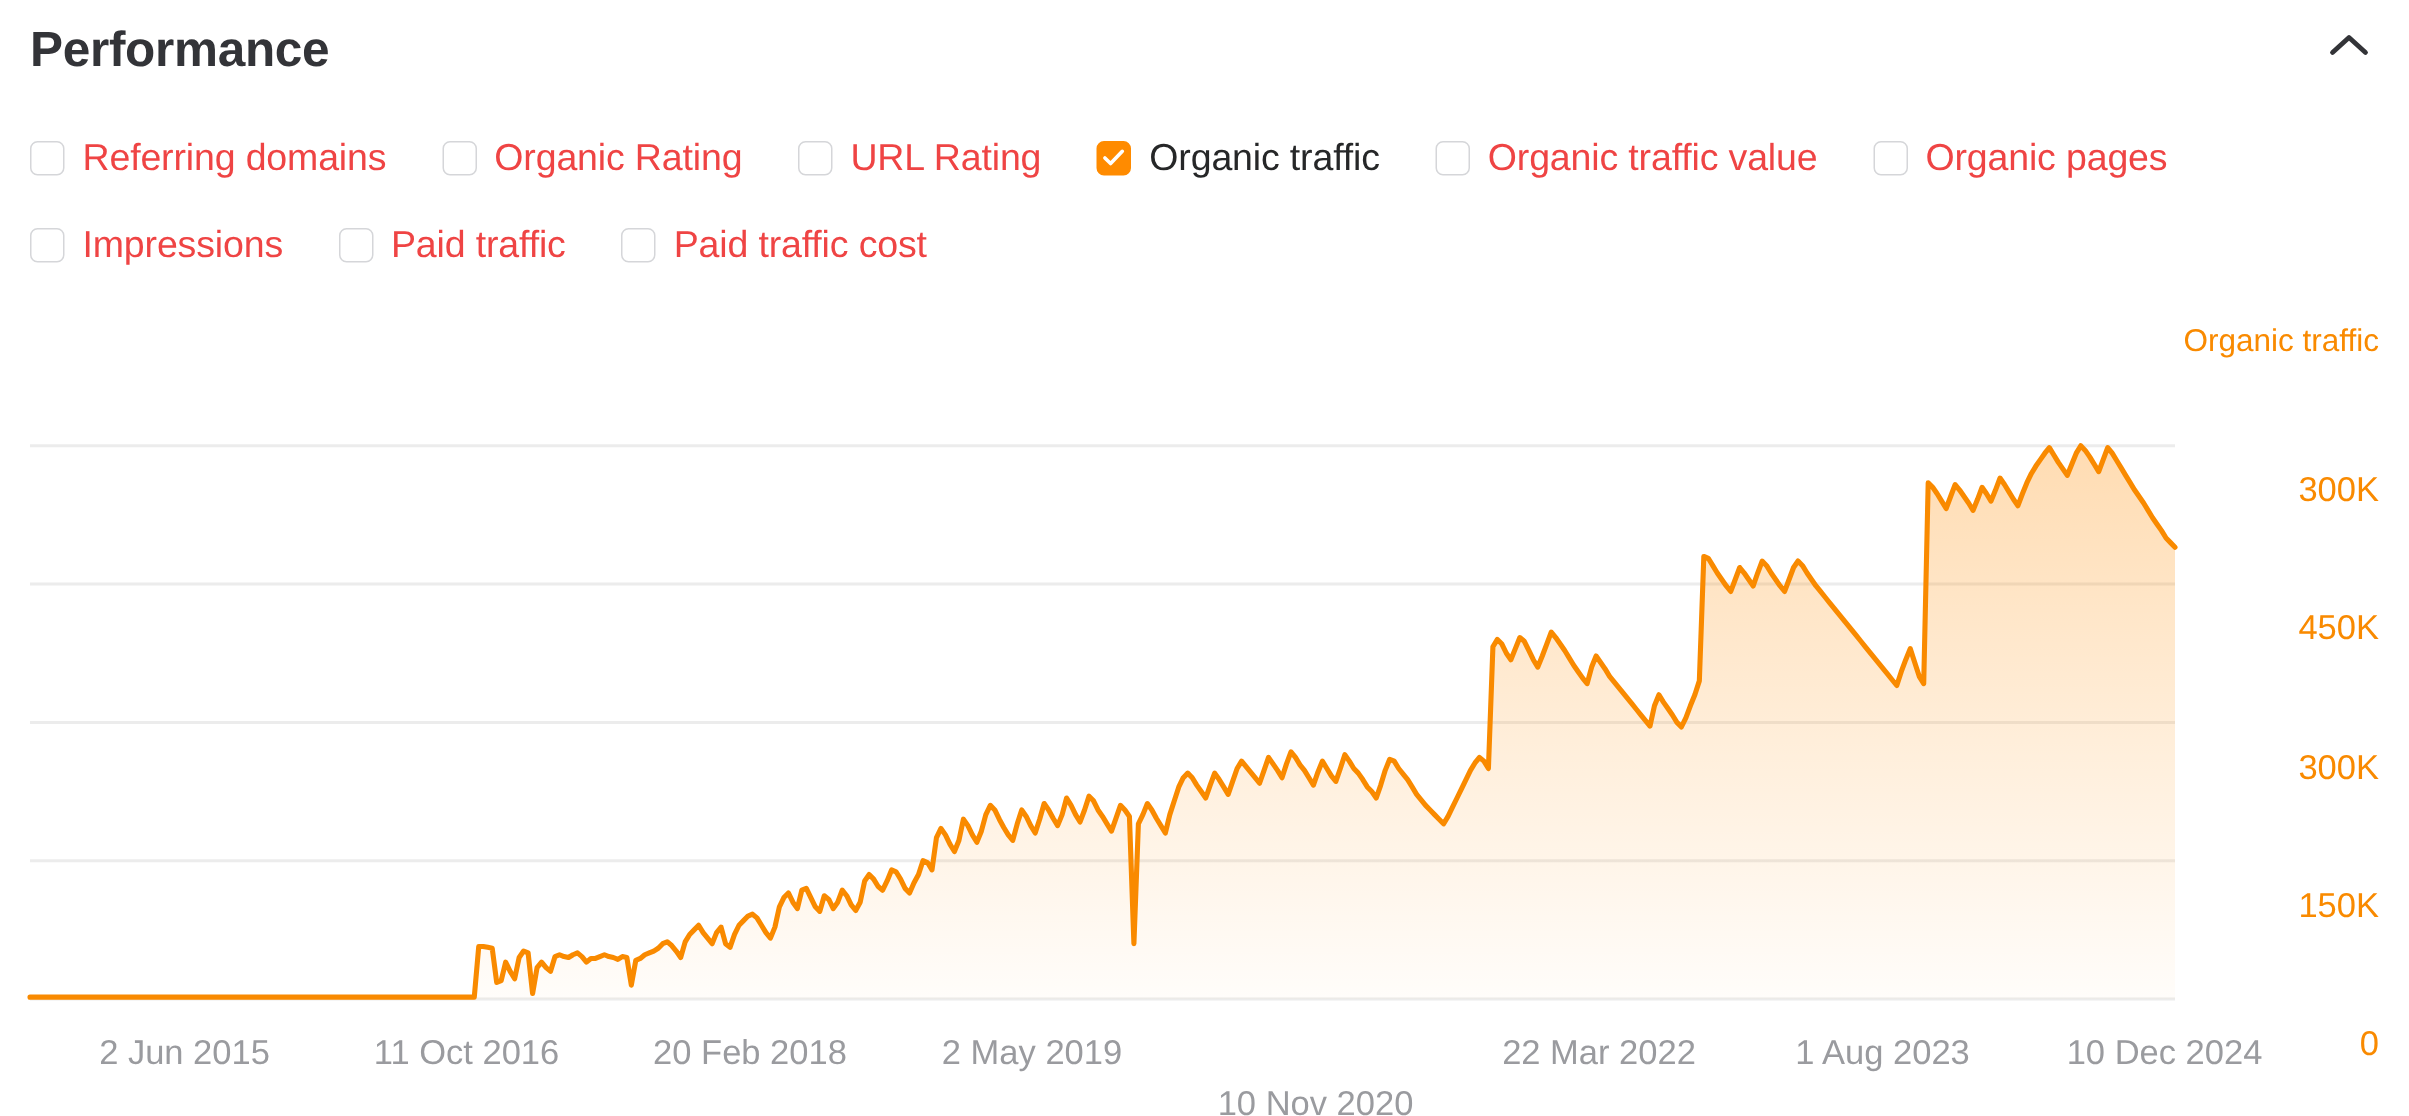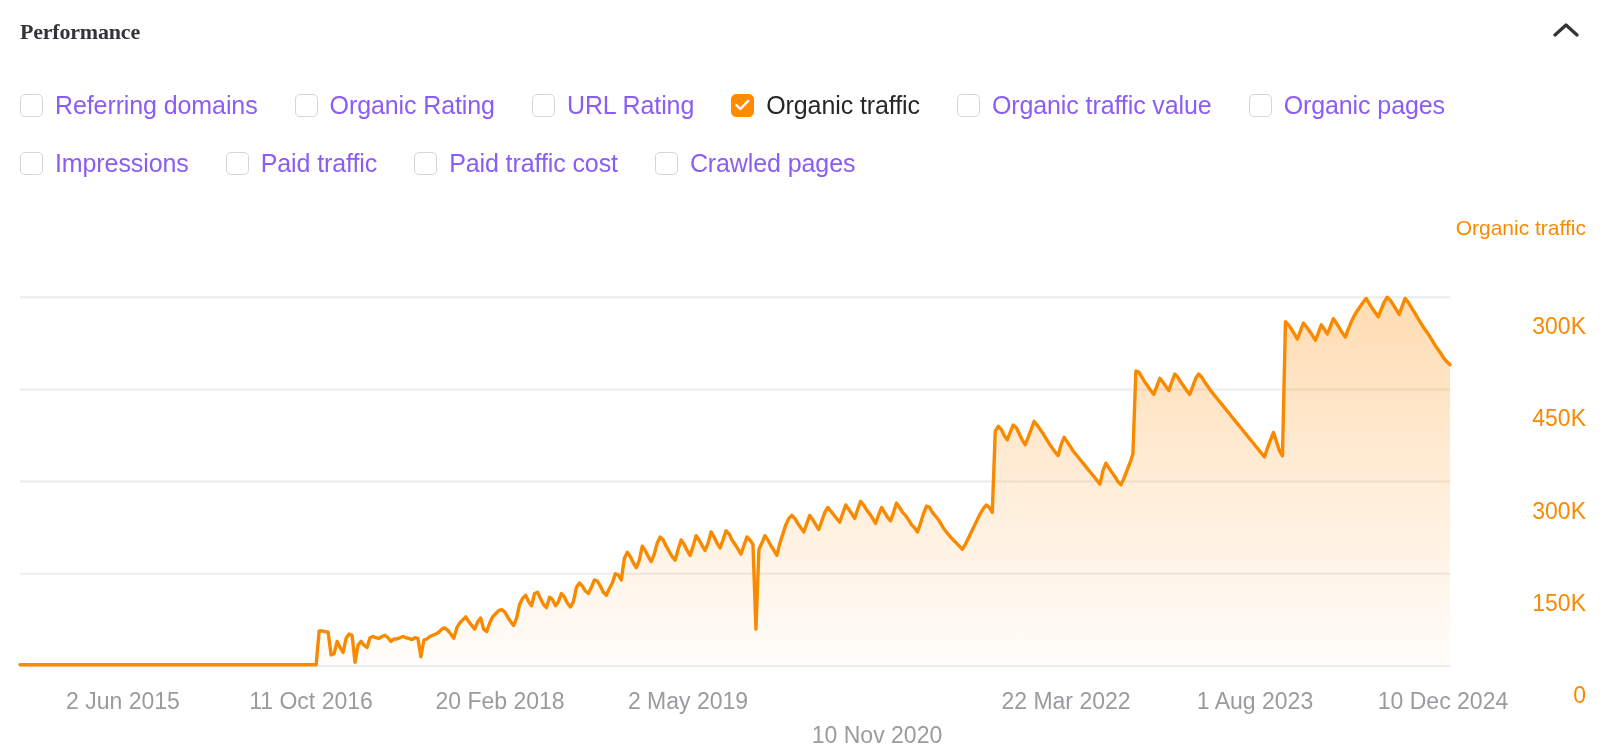--- a/index.html
+++ b/index.html
@@ -11,22 +11,22 @@
   }
   .panel { position: relative; width: 1606px; height: 744px; background:#fff; }
 
   
   .hdr {
     position: absolute; left: 0; top: 0; width: 1606px; height: 64px;
     display: flex; align-items: center;
   }
   .hdr-title {
     margin-left: 20px;
-    font-size: 22px; font-weight: 700; color: #333438;
-    letter-spacing: -0.2px; line-height: 1; font-family: Liberation Serif, serif;
+    font-size: 33px; font-weight: 700; color: #333438;
+    letter-spacing: -0.2px; line-height: 1;
   }
   .collapse-btn {
     position: absolute; right: 18px; top: 10px;
     width: 44px; height: 40px;
     display: flex; align-items: center; justify-content: center;
     cursor: pointer; background: transparent; border: none;
   }
   .collapse-btn svg { display: block; }
 
   
@@ -52,21 +52,21 @@
     display: inline-flex; align-items: center; justify-content: center;
     margin-right: 12px;
   }
   .metric.checked .cbox {
     background: #ff8b00;
     border-color: #ff8b00;
   }
   .cbox svg { display: none; }
   .metric.checked .cbox svg { display: block; }
   .m-label {
-    font-size: 25px; color: #8b5cf6; line-height: 1;
+    font-size: 25px; color: #ef4444; line-height: 1;
     letter-spacing: -0.1px;
   }
   .metric.checked .m-label { color: #262728; }
 
   
   .chart-wrap {
     position: absolute; left: 0; top: 205px;
     width: 1606px; height: 539px;
   }
   .series-label {
@@ -144,24 +144,20 @@
           <span class="m-label">Impressions</span>
         </div>
         <div class="metric">
           <span class="cbox"></span>
           <span class="m-label">Paid traffic</span>
         </div>
         <div class="metric">
           <span class="cbox"></span>
           <span class="m-label">Paid traffic cost</span>
         </div>
-        <div class="metric">
-          <span class="cbox"></span>
-          <span class="m-label">Crawled pages</span>
-        </div>
       </div>
   </div>
 
   <div class="chart-wrap">
     <div class="series-label">Organic traffic</div>
     <div class="plot" id="plot">
         <svg width="1606" height="539" viewBox="0 0 1606 539">
           <defs>
             <linearGradient id="ag" x1="0" y1="0" x2="0" y2="1">
               <stop offset="0%" stop-color="rgba(255,139,0,0.3)"></stop>

